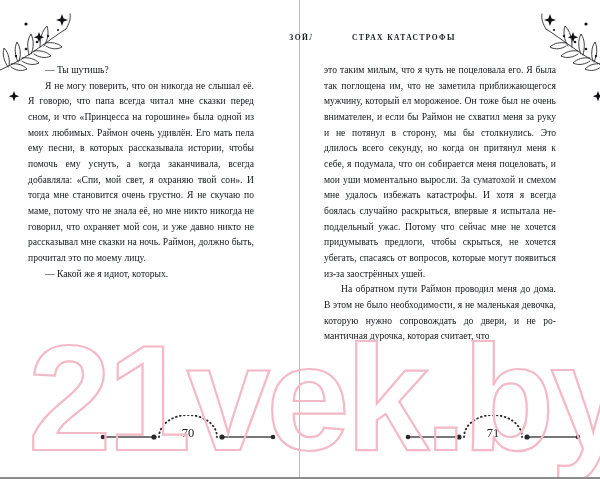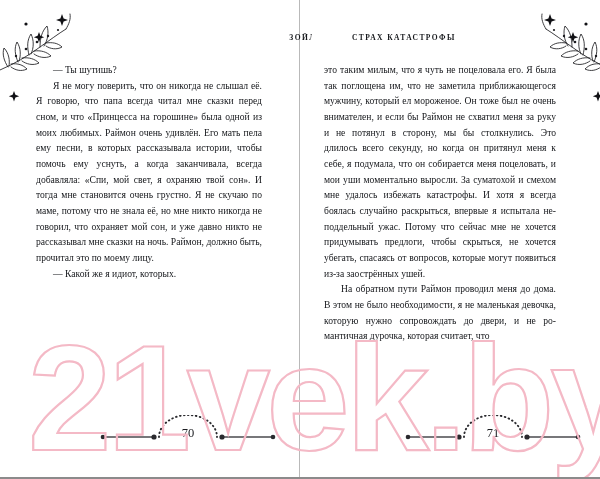--- a/index.html
+++ b/index.html
@@ -53,21 +53,21 @@
 
   .body-col {
     position: absolute;
     top: 62px;
     font-size: 9.6px;
     line-height: 15.65px;
     color: #14161a;
     text-align: justify;
     font-family: "Liberation Serif", serif;
   }
-  .page-left .body-col { left: 36px; width: 226px; }
+  .page-left .body-col { left: 28px; width: 226px; }
   .page-right .body-col { left: 12px; width: 232px; }
 
   .body-col p {
     margin: 0;
     text-indent: 17px;
     text-align: justify;
     -webkit-hyphens: manual;
     hyphens: manual;
   }
   .body-col p.cont { text-indent: 0; }

